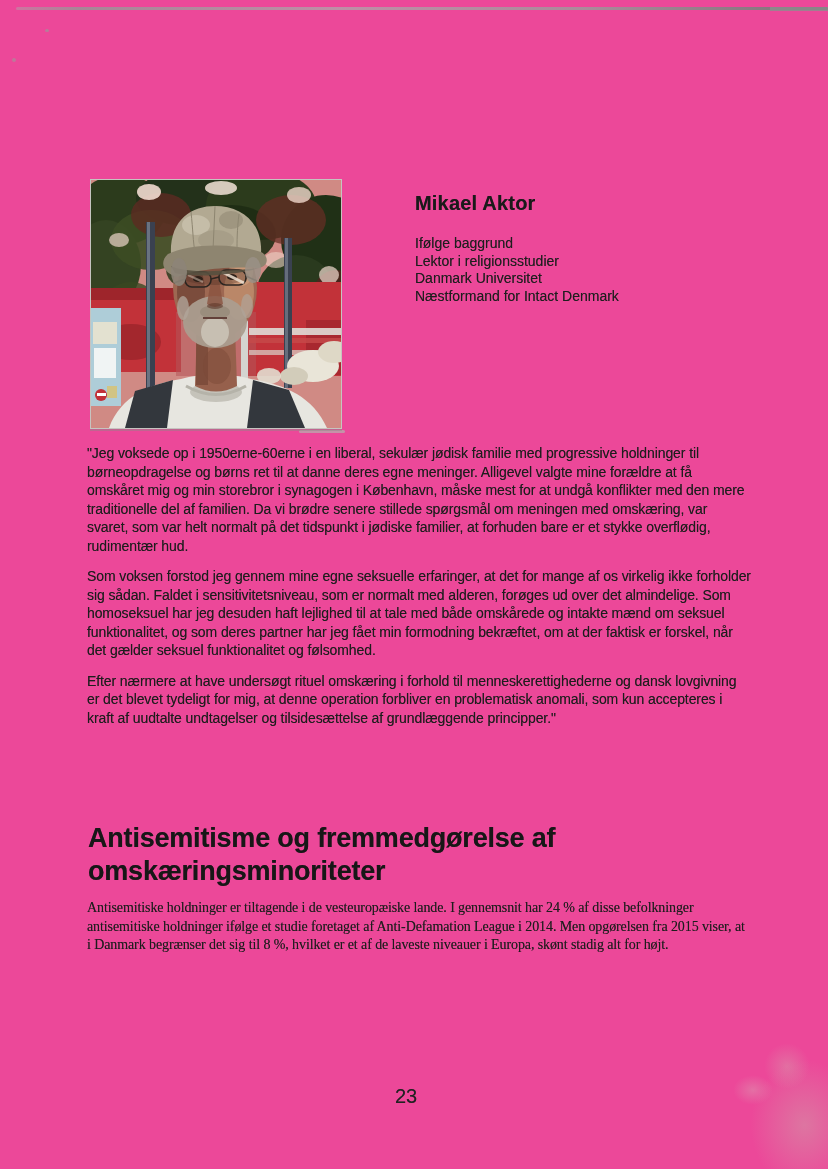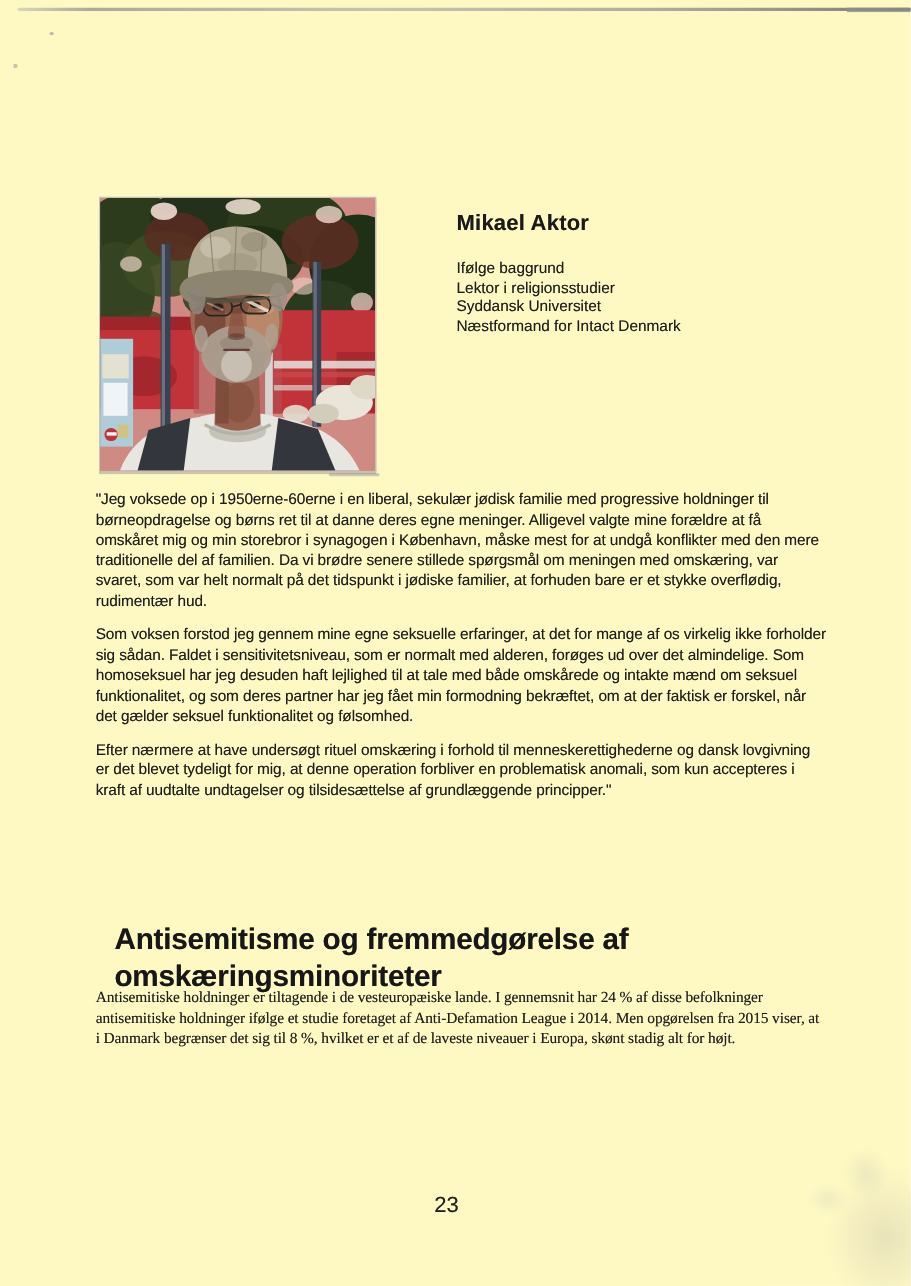--- a/index.html
+++ b/index.html
@@ -5,21 +5,21 @@
   html, body { margin: 0; padding: 0; }
   body {
     width: 828px; height: 1169px;
     background: #ffffff;
     font-family: "Liberation Sans", sans-serif;
     overflow: hidden;
   }
   .page {
     position: relative;
     width: 828px; height: 1169px;
-    background: #fef9c3;
+    background: #ec4899;
     color: #1c1c1c;
   }
   
   .scan-line {
     position: absolute; top: 7px; left: 16px; right: 0; height: 3px;
     background: linear-gradient(90deg,
       rgba(170,170,170,.45), rgba(150,150,150,.8) 8%,
       rgba(172,172,172,.7) 40%, rgba(155,155,155,.8) 70%,
       rgba(125,125,125,.9) 93%, rgba(105,105,105,.95));
     border-radius: 2px;
@@ -72,21 +72,21 @@
   
   .quote { position: absolute; left: 87px; top: 444px; width: 664px; }
   .quote p, .section-body p {
     margin: 0 0 12px 0;
     font-size: 14px; line-height: 18.5px;
     color: #1d1d1d; letter-spacing: -0.1px;
     text-shadow: 0 0 .4px rgba(30,30,30,.55);
   }
   .section-heading {
     position: absolute; left: 88px; top: 822px; width: 610px;
-    margin: 16px;
+    margin: 0;
     font-size: 27px; line-height: 33px; font-weight: bold;
     color: #171717; letter-spacing: -0.2px;
     text-shadow: 0 0 .6px rgba(20,20,20,.6);
   }
   .section-body { position: absolute; left: 87px; top: 899px; width: 664px; }
   .section-body p { margin-bottom: 13px; font-family: Liberation Serif, serif; }
 
   .page-number {
     position: absolute; top: 1085px; left: 0; width: 812px;
     text-align: center;
@@ -216,21 +216,21 @@
       <ellipse cx="88" cy="92" rx="8" ry="14" fill="#8d8478" opacity=".9"></ellipse>
       <ellipse cx="162" cy="90" rx="8" ry="13" fill="#9a9186" opacity=".85"></ellipse>
     </svg>
   </div>
 
   <div class="profile-info">
     <h1 class="profile-name">Mikael Aktor</h1>
     <div class="bio">
       <div class="bio-line">Ifølge baggrund</div>
       <div class="bio-line">Lektor i religionsstudier</div>
-      <div class="bio-line">Syddansk Universitet</div>
+      <div class="bio-line">Danmark Universitet</div>
       <div class="bio-line">Næstformand for Intact Denmark</div>
     </div>
   </div>
 
   <div class="quote">
     <p>"Jeg voksede op i 1950erne-60erne i en liberal, sekulær jødisk familie med progressive holdninger til børneopdragelse og børns ret til at danne deres egne meninger. Alligevel valgte mine forældre at få omskåret mig og min storebror i synagogen i København, måske mest for at undgå konflikter med den mere traditionelle del af familien. Da vi brødre senere stillede spørgsmål om meningen med omskæring, var svaret, som var helt normalt på det tidspunkt i jødiske familier, at forhuden bare er et stykke overflødig, rudimentær hud.</p>
     <p>Som voksen forstod jeg gennem mine egne seksuelle erfaringer, at det for mange af os virkelig ikke forholder sig sådan. Faldet i sensitivitetsniveau, som er normalt med alderen, forøges ud over det almindelige. Som homoseksuel har jeg desuden haft lejlighed til at tale med både omskårede og intakte mænd om seksuel funktionalitet, og som deres partner har jeg fået min formodning bekræftet, om at der faktisk er forskel, når det gælder seksuel funktionalitet og følsomhed.</p>
     <p>Efter nærmere at have undersøgt rituel omskæring i forhold til menneskerettighederne og dansk lovgivning er det blevet tydeligt for mig, at denne operation forbliver en problematisk anomali, som kun accepteres i kraft af uudtalte undtagelser og tilsidesættelse af grundlæggende principper."</p>
   </div>
 

